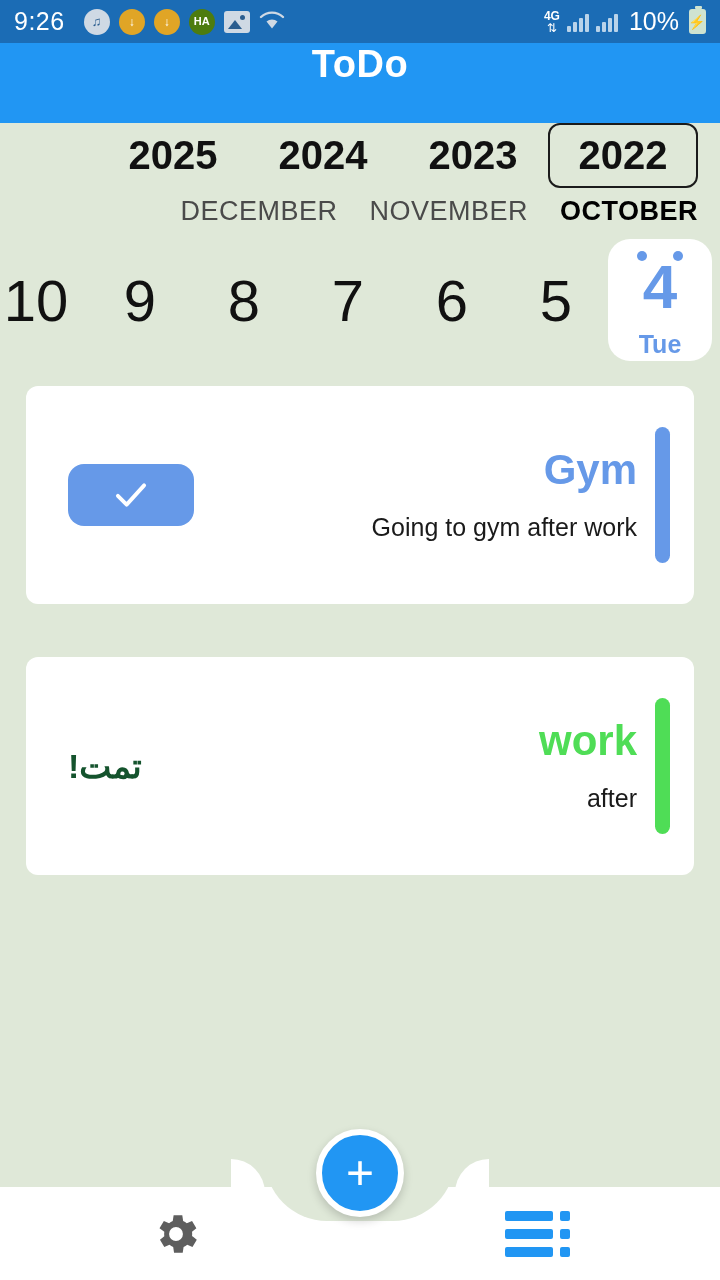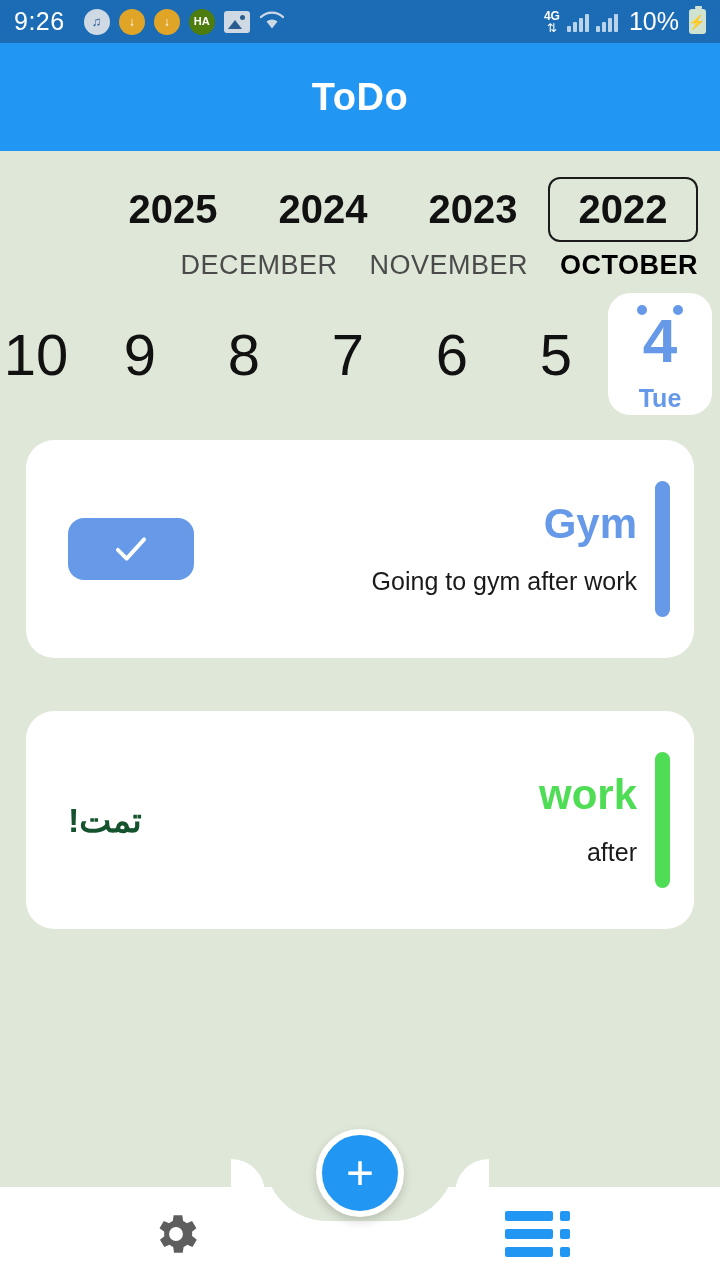--- a/index.html
+++ b/index.html
@@ -63,32 +63,32 @@
     width:17px;height:25px;border:2px solid #cfe3d0;border-radius:3px;position:relative;
     display:flex;align-items:center;justify-content:center;margin-left:3px;background:#cfe3d0;
   }
   .batt:before{
     content:"";position:absolute;top:-5px;left:4px;width:7px;height:3px;background:#cfe3d0;border-radius:1px;
   }
   .batt span{ color:#1b6cb5; font-size:14px; font-weight:bold; line-height:1;}
 
   
   .appbar{
-    height:108px;
+    height:80px;
     background:#2196f3;
-    display:flex;align-items:center;justify-content:center;
+    display:flex;justify-content:center;
   }
   .appbar h1{
     color:#ffffff;font-size:38px;font-weight:bold;letter-spacing:0.5px;
   }
 
   
   .years{
     display:flex;align-items:center;justify-content:flex-end;
-    padding:26px 22px 0 0;gap:0px;
+    padding:0 22px 0 0;gap:0px;
   }
   .year{
     font-size:40px;font-weight:bold;color:#111111;
     padding:8px 18px;border-radius:12px;border:2px solid transparent;
     min-width:150px;text-align:center;
   }
   .year.sel{ border-color:#1b1b1b; }
 
   
   .months{
@@ -119,21 +119,21 @@
     width:104px;flex:0 0 104px;justify-content:center;
   }
   .day.sel .dots{ position:absolute;top:12px;left:0;right:0;display:flex;justify-content:center;gap:26px;}
   .day.sel .dots i{ width:10px;height:10px;border-radius:50%;background:#6699e8;display:block;}
   .day.sel .dnum{ font-size:62px;font-weight:bold;color:#6699e8;line-height:1;margin-top:14px;}
   .day.sel .dname{ font-size:25px;font-weight:bold;color:#6699e8;margin-top:12px;}
 
   
   .tasks{ padding:25px 26px 0 26px;}
   .card{
-    background:#ffffff;border-radius:28px;
+    background:#ffffff;border-radius:12px;
     height:218px;margin-bottom:53px;
     display:flex;align-items:center;
     padding:0 24px 0 42px;
     position:relative;
   }
   .card .leftslot{ flex:0 0 auto; display:flex;align-items:center;}
   .checkbox{
     width:126px;height:62px;border-radius:16px;background:#6699e8;
     display:flex;align-items:center;justify-content:center;
   }

